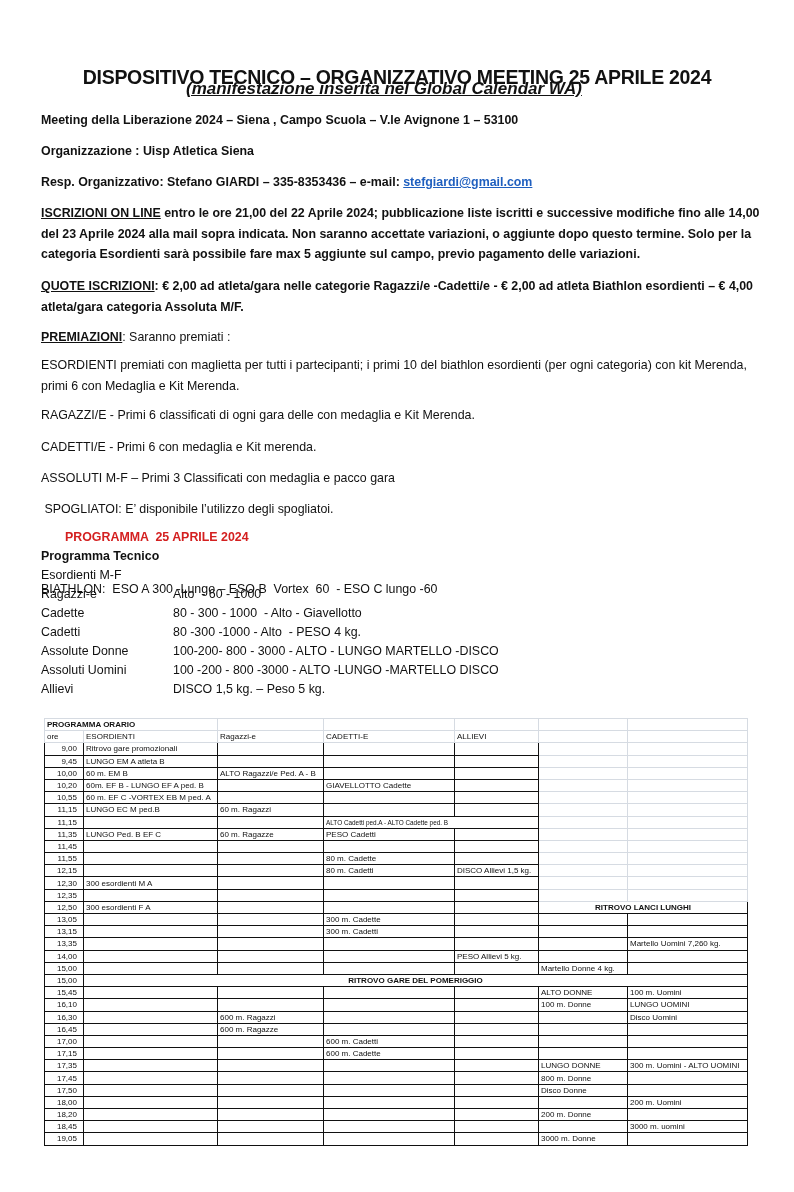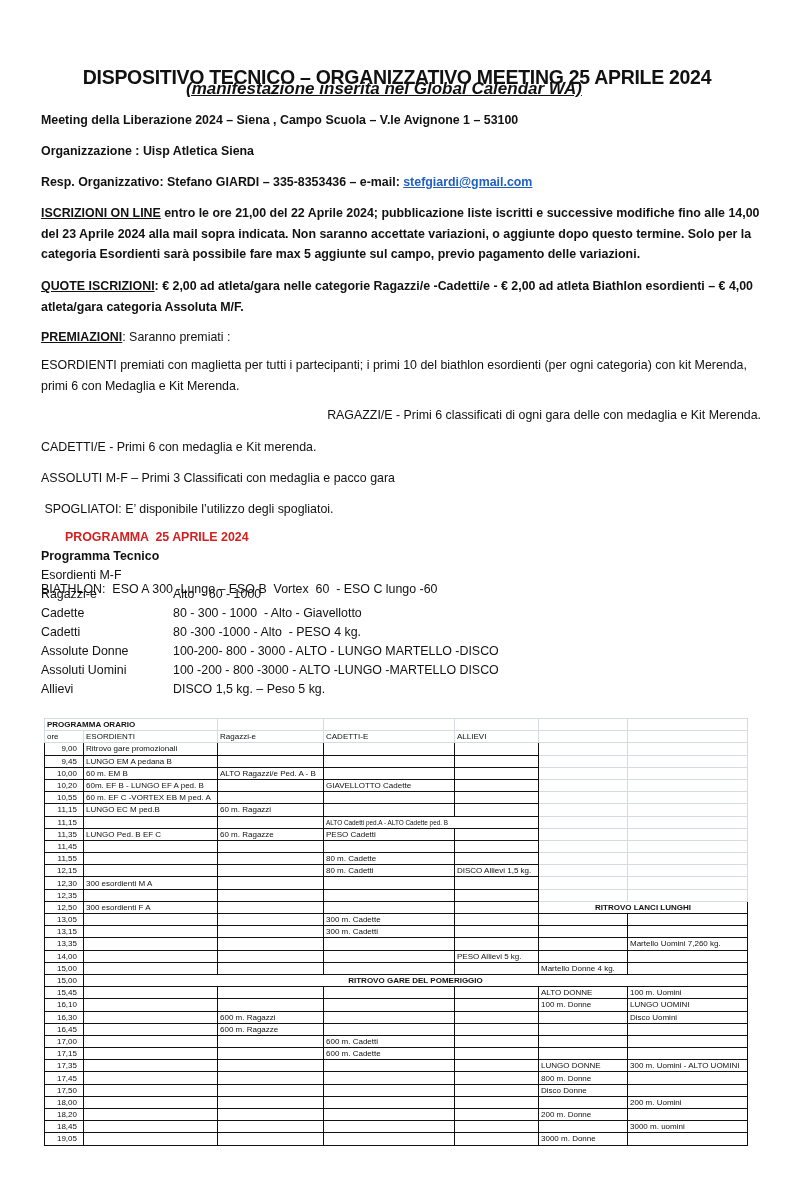--- a/index.html
+++ b/index.html
@@ -41,21 +41,21 @@
 </div>
 
 <div class="abs para bold" style="top:276px;">
   <span class="u">QUOTE ISCRIZIONI</span><span>: € 2,00 ad atleta/gara nelle categorie Ragazzi/e -Cadetti/e - € 2,00 ad atleta Biathlon esordienti – € 4,00 atleta/gara categoria Assoluta M/F.</span>
 </div>
 
 <div class="abs para" style="top:327px;">
   <span class="u bold">PREMIAZIONI</span><span>: Saranno premiati :</span>
 </div>
 <div class="abs para" style="top:355px;">ESORDIENTI premiati con maglietta per tutti i partecipanti; i primi 10 del biathlon esordienti (per ogni categoria) con kit Merenda, primi 6 con Medaglia e Kit Merenda.</div>
-<div class="abs para" style="top:405px;text-align:right;">RAGAZZI/E - Primi 6 classificati di ogni gara delle con medaglia e Kit Merenda.</div>
+<div class="abs para" style="top:405px;">RAGAZZI/E - Primi 6 classificati di ogni gara delle con medaglia e Kit Merenda.</div>
 <div class="abs para" style="top:437px;">CADETTI/E - Primi 6 con medaglia e Kit merenda.</div>
 <div class="abs para" style="top:468px;">ASSOLUTI M-F – Primi 3 Classificati con medaglia e pacco gara</div>
 <div class="abs para" style="top:499px; white-space:pre;"> SPOGLIATOI: E’ disponibile l’utilizzo degli spogliatoi.</div>
 
 <div class="abs red" style="top:530px; white-space:pre;padding-left:24px;">PROGRAMMA  25 APRILE 2024</div>
 <div class="abs line" style="top:549px;">Programma Tecnico</div>
 
 <div id="prog-rows">
     <div class="abs prog-row" style="top: 568px; flex-direction: column;">
       <span class="k">Esordienti M-F</span>
@@ -119,21 +119,21 @@
         <td class="ore bx">9,00</td>
         <td class="bx">Ritrovo gare promozionali</td>
         <td class="bx"></td>
         <td class="bx"></td>
         <td class="bx"></td>
         <td></td>
         <td></td>
       </tr>
       <tr class="b">
         <td class="ore bx">9,45</td>
-        <td class="bx">LUNGO EM A pedana B</td>
+        <td class="bx">LUNGO EM A atleta B</td>
         <td class="bx"></td>
         <td class="bx"></td>
         <td class="bx"></td>
         <td></td>
         <td></td>
       </tr>
       <tr class="b">
         <td class="ore bx">10,00</td>
         <td class="bx">60 m. EM B</td>
         <td class="bx">ALTO Ragazzi/e Ped. A - B</td>

